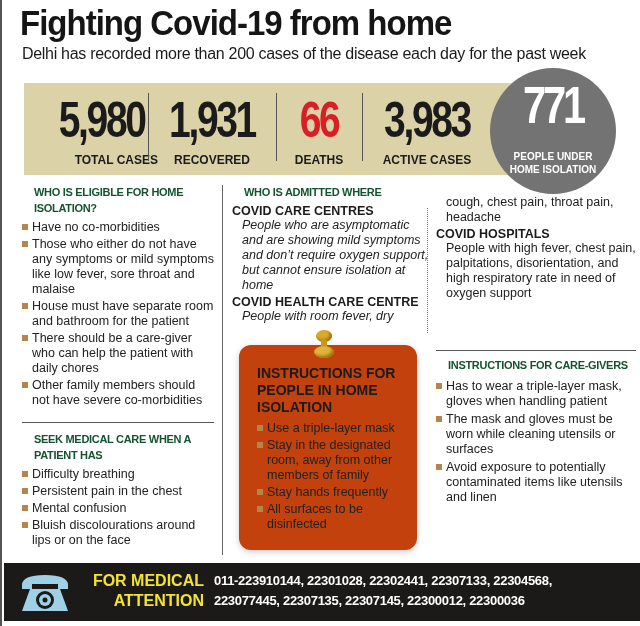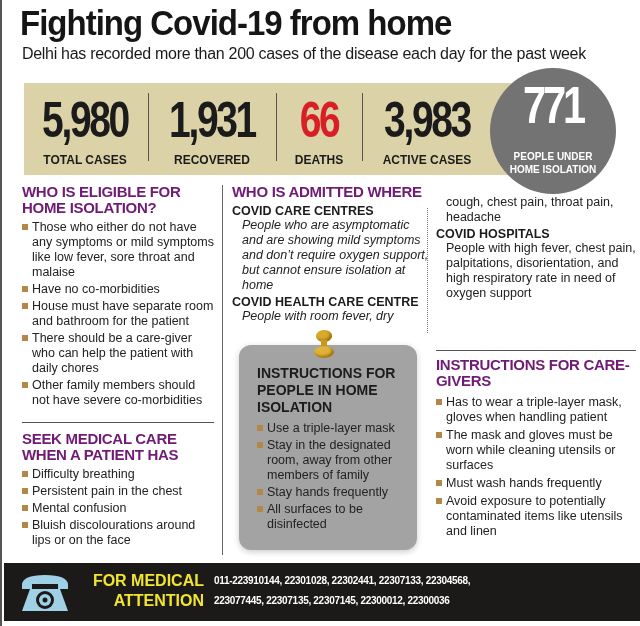--- a/index.html
+++ b/index.html
@@ -13,62 +13,62 @@
   .stat { position: absolute; top: 0; height: 92px; text-align: center; }
   .stat .num { display: block; font-size: 50px; font-weight: bold; letter-spacing: -3px; color: #1b1b1b; line-height: 66px; margin-top: 4px; transform: scaleX(0.78); }
   .stat .lbl { display: block; font-size: 12px; font-weight: bold; color: #1b1b1b; margin-top: 0px; }
   .stat.deaths .num { color: #d81f26; }
   .vsep { position: absolute; top: 10px; width: 1px; height: 68px; background: #555; }
 
   .circle { position: absolute; left: 488px; top: 68px; width: 126px; height: 126px; border-radius: 50%; background: #737373; text-align: center; color: #fff; }
   .circle .num { display: block; font-size: 52px; font-weight: bold; line-height: 58px; margin-top: 8px; letter-spacing: -4px; transform: scaleX(0.8); }
   .circle .lbl { display: block; font-size: 10px; font-weight: bold; line-height: 13px; width: 100px; margin: 16px auto; }
 
-  .h-teal { color: #701a75; font-weight: bold; font-size: 15px; line-height: 16px; letter-spacing: -0.3px; }
+  .h-teal { color: #14532d; font-weight: bold; font-size: 11px; line-height: 16px; letter-spacing: -0.3px; margin-left: 12px; }
   .h-dark { color: #1b1b1b; font-weight: bold; font-size: 12.5px; }
   .txt { font-size: 12.5px; line-height: 15px; color: #222; }
   ul.bul { list-style: none; }
   ul.bul li { position: relative; padding-left: 10px; font-size: 12.5px; line-height: 15px; margin-bottom: 2px; }
   ul.bul li::before { content: ""; position: absolute; left: 0; top: 4px; width: 6px; height: 6px; background: #b38748; }
 
   .col1 { position: absolute; left: 20px; top: 184px; width: 192px; }
   .col1 .sec2 { margin-top: 14px; padding-top: 8px; border-top: 1px solid #555; }
   .colsep { position: absolute; left: 220px; top: 185px; width: 1px; height: 370px; background: #666; }
 
   .col2 { position: absolute; left: 230px; top: 184px; width: 200px; }
   .col2 .indent { padding-left: 10px; font-style: italic; }
   .dotsep { position: absolute; left: 425px; top: 208px; width: 0; height: 125px; border-left: 1px dotted #777; }
   .col3top { position: absolute; left: 434px; top: 195px; width: 200px; }
   .col3top .indent { padding-left: 10px; }
 
-  .note { position: absolute; left: 237px; top: 345px; width: 178px; height: 205px; background: #a3a3a3; border-radius: 12px; box-shadow: 0 2px 6px rgba(0,0,0,0.2); padding: 20px 14px 0 18px; }
+  .note { position: absolute; left: 237px; top: 345px; width: 178px; height: 205px; background: #c2410c; border-radius: 12px; box-shadow: 0 2px 6px rgba(0,0,0,0.2); padding: 20px 14px 0 18px; }
   .note .nt { font-size: 14px; font-weight: bold; line-height: 17px; color: #1b1b1b; margin-bottom: 5px; }
   .pin { position: absolute; left: 311px; top: 330px; width: 22px; height: 30px; }
   .pin .head { position: absolute; left: 3px; top: 0; width: 16px; height: 12px; border-radius: 50%; background: #d9a92a; box-shadow: inset -2px -2px 3px #9c7412; }
   .pin .neck { position: absolute; left: 8px; top: 10px; width: 6px; height: 8px; background: #c9971c; }
   .pin .base { position: absolute; left: 1px; top: 16px; width: 20px; height: 12px; border-radius: 50%; background: #e0b33a; box-shadow: inset -2px -2px 3px #9c7412; }
 
   .col3 { position: absolute; left: 434px; top: 350px; width: 200px; border-top: 1px solid #555; padding-top: 6px; }
   .col3 ul.bul li { margin-bottom: 3px; }
 
   .footer { position: absolute; left: 2px; top: 563px; width: 638px; height: 58px; background: #1c1a19; }
   .phone { position: absolute; left: 14px; top: 8px; width: 54px; height: 44px; }
   .f-label { position: absolute; left: 78px; top: 8px; width: 122px; text-align: right; color: #f2e530; font-weight: bold; font-size: 16px; line-height: 20px; }
-  .f-nums { position: absolute; left: 210px; top: 8px; width: 420px; color: #ffffff; font-weight: bold; font-size: 10px; line-height: 20px; letter-spacing: -0.3px; }
+  .f-nums { position: absolute; left: 210px; top: 8px; width: 420px; color: #ffffff; font-weight: bold; font-size: 13px; line-height: 20px; letter-spacing: -0.3px; }
 </style>
 </head>
 <body>
 
 <div class="frame">
 
   <h1 class="title">Fighting Covid-19 from home</h1>
   <div class="subtitle">Delhi has recorded more than 200 cases of the disease each day for the past week</div>
 
   <div class="statbar">
-    <div class="stat" style="left:0;width:122px;">
+    <div class="stat" style="left:12px;width:122px;text-align:right;">
       <span class="num">5,980</span>
       <span class="lbl">TOTAL CASES</span>
     </div>
     <div class="vsep" style="left:124px;"></div>
     <div class="stat" style="left:126px;width:124px;">
       <span class="num">1,931</span>
       <span class="lbl">RECOVERED</span>
     </div>
     <div class="vsep" style="left:252px;"></div>
     <div class="stat deaths" style="left:254px;width:82px;">
@@ -83,22 +83,22 @@
   </div>
 
   <div class="circle">
     <span class="num">771</span>
     <span class="lbl">PEOPLE UNDER HOME ISOLATION</span>
   </div>
 
   <div class="col1">
     <div class="h-teal" style="margin-bottom:4px;">WHO IS ELIGIBLE FOR HOME ISOLATION?</div>
     <ul class="bul">
+      <li>Have no co-morbidities</li>
       <li>Those who either do not have any symptoms or mild symptoms like low fever, sore throat and malaise</li>
-      <li>Have no co-morbidities</li>
       <li>House must have separate room and bathroom for the patient</li>
       <li>There should be a care-giver who can help the patient with daily chores</li>
       <li>Other family members should not have severe co-morbidities</li>
     </ul>
     <div class="sec2">
       <div class="h-teal" style="margin-bottom:4px;">SEEK MEDICAL CARE WHEN A PATIENT HAS</div>
       <ul class="bul">
         <li>Difficulty breathing</li>
         <li>Persistent pain in the chest</li>
         <li>Mental confusion</li>
@@ -138,21 +138,20 @@
     <div class="head"></div>
       <div class="neck"></div>
       <div class="base"></div>
   </div>
 
   <div class="col3">
     <div class="h-teal" style="margin-bottom:6px;">INSTRUCTIONS FOR CARE-GIVERS</div>
     <ul class="bul">
       <li>Has to wear a triple-layer mask, gloves when handling patient</li>
       <li>The mask and gloves must be worn while cleaning utensils or surfaces</li>
-      <li>Must wash hands frequently</li>
       <li>Avoid exposure to potentially contaminated items like utensils and linen</li>
     </ul>
   </div>
 
   <div class="footer">
     <svg class="phone" viewBox="0 0 54 44">
       <path d="M4 14 Q4 4 27 4 Q50 4 50 14 L50 18 L40 18 L40 13 L14 13 L14 18 L4 18 Z" fill="#9fd0e6"></path>
       <path d="M12 18 L42 18 L50 40 L4 40 Z" fill="#9fd0e6"></path>
       <circle cx="27" cy="29" r="9" fill="#1c1a19"></circle>
       <circle cx="27" cy="29" r="6" fill="#9fd0e6"></circle>

